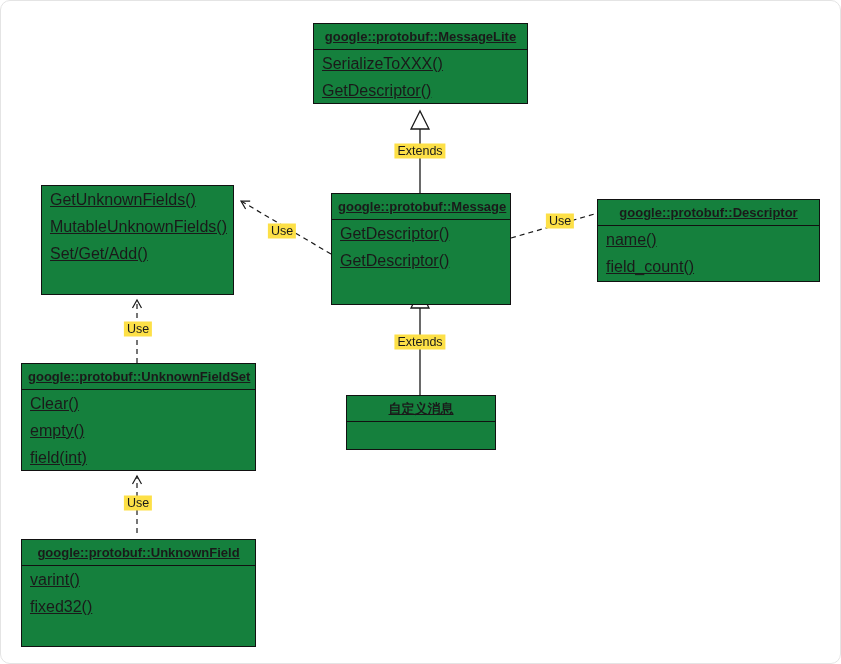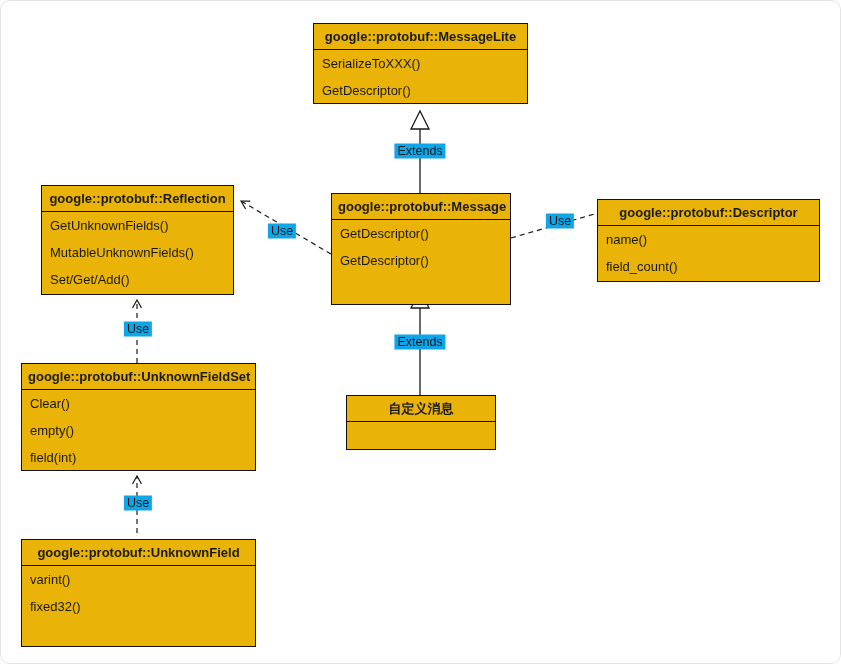--- a/index.html
+++ b/index.html
@@ -10,44 +10,45 @@
     border:1px solid #e4e4e4;
     border-radius:10px;
     box-sizing:border-box;
     font-family:"Liberation Sans","DejaVu Sans",sans-serif;
     color:#1a1a1a;
     overflow:hidden;
   }
   .arrow-layer{position:absolute;left:0;top:0;width:841px;height:664px;}
   .uml-box{
     position:absolute;
-    background:#eab308;
+    background:#15803d;
     border:1.5px solid #111111;
     box-sizing:border-box;
     overflow:hidden;
+    text-decoration:underline;
   }
   .uml-title{
     font-weight:bold;
     font-size:13px;
     text-align:center;
     height:25px;line-height:25px;
     border-bottom:1.5px solid #111111;
     white-space:nowrap;
     padding:0 6px;
   }
   .uml-method{
-    font-size:13px;
+    font-size:16px;
     height:27px;line-height:28px;
     padding:0 8px;
     white-space:nowrap;
   }
   .edge-label{
     position:absolute;
     transform:translate(-50%,-50%);
-    background:#0ea5e9;
+    background:#fde047;
     padding:0 3px;
     font-size:12.5px;
     line-height:15px;
     white-space:nowrap;
   }
 </style>
 </head>
 <body>
 
 <div class="canvas">
@@ -85,21 +86,20 @@
   <span class="edge-label" style="left:137px;top:328px;">Use</span>
   <span class="edge-label" style="left:137px;top:502px;">Use</span>
 
   <div class="uml-box" style="left:312px;top:22px;width:215px;height:81px;">
     <div class="uml-title">google::protobuf::MessageLite</div>
     <div class="uml-method">SerializeToXXX()</div>
     <div class="uml-method">GetDescriptor()</div>
   </div>
 
   <div class="uml-box" style="left:40px;top:184px;width:193px;height:110px;">
-    <div class="uml-title">google::protobuf::Reflection</div>
     <div class="uml-method">GetUnknownFields()</div>
     <div class="uml-method">MutableUnknownFields()</div>
     <div class="uml-method">Set/Get/Add()</div>
   </div>
 
   <div class="uml-box" style="left:330px;top:192px;width:180px;height:112px;">
     <div class="uml-title">google::protobuf::Message</div>
     <div class="uml-method">GetDescriptor()</div>
     <div class="uml-method">GetDescriptor()</div>
   </div>

